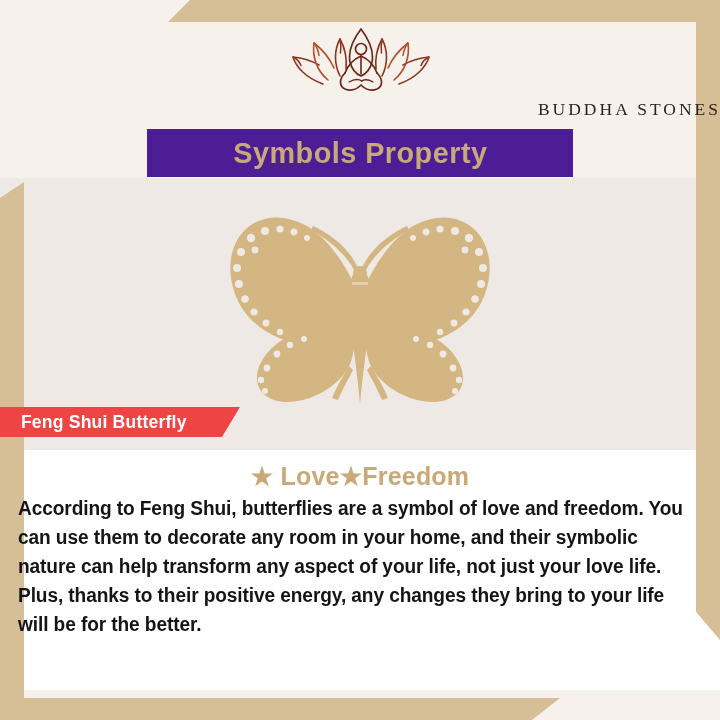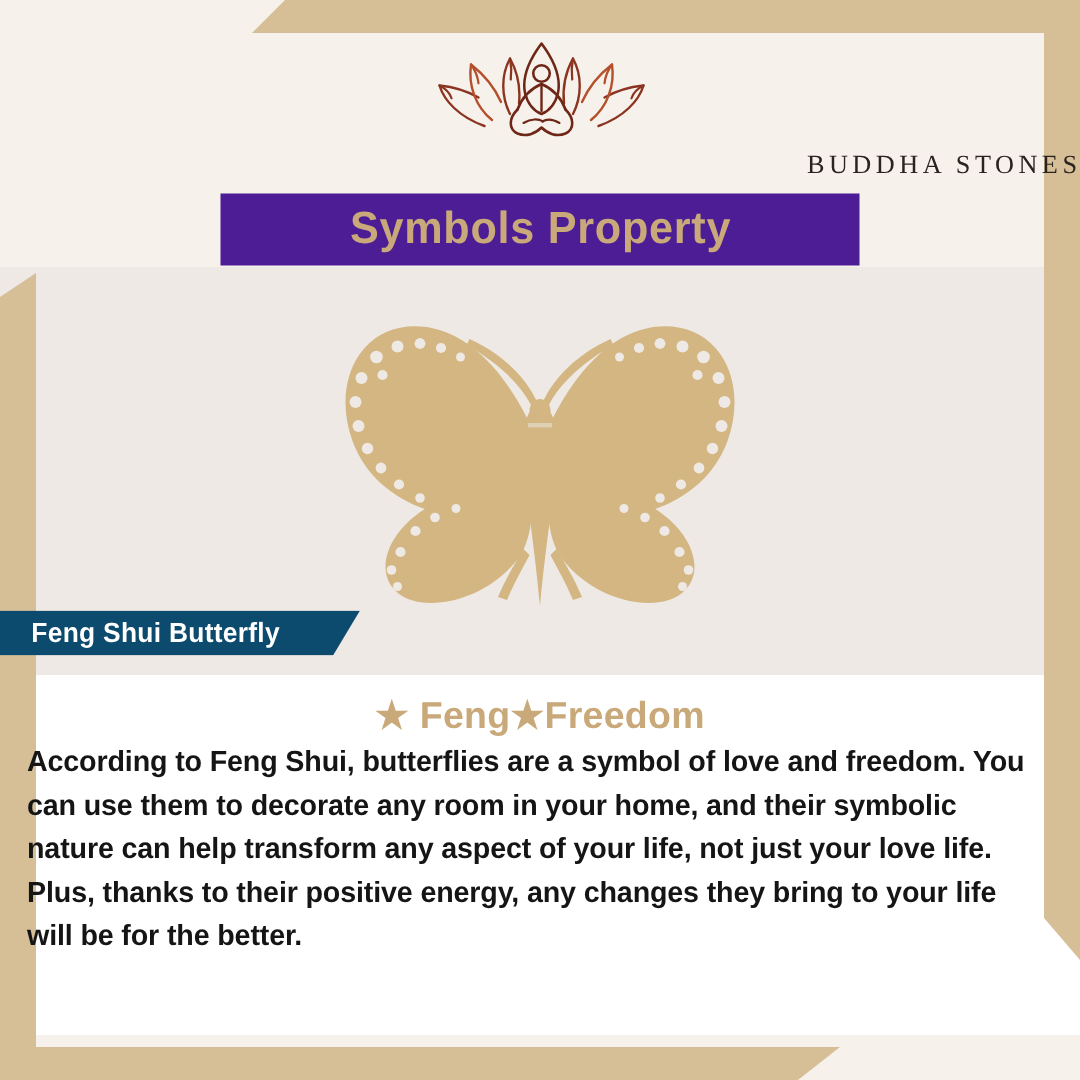--- a/index.html
+++ b/index.html
@@ -128,21 +128,21 @@
     width: 330px;
     height: 196px;
   }
 
   
   .badge {
     position: absolute;
     left: 0; top: 407px;
     height: 30px;
     width: 240px;
-    background: #0c4a6e;
+    background: #ef4444;
     clip-path: polygon(0 0, 240px 0, 222px 30px, 0 30px);
     display: flex;
     align-items: center;
   }
   .badge-text {
     padding-left: 22px;
     font-family: "Liberation Sans Narrow", "Liberation Sans", sans-serif;
     font-size: 18.5px;
     font-weight: bold;
     color: #FFFFFF;
@@ -320,17 +320,17 @@
         <path d="M163 60 C156 44 140 28 118 18 L116 22 C136 33 152 48 159 62 Z"></path>
         <path d="M167 60 C174 44 190 28 212 18 L214 22 C194 33 178 48 171 62 Z"></path>
       </g>
     </svg>
   </div>
 
   <div class="badge">
     <span class="badge-text">Feng Shui Butterfly</span>
   </div>
 
-  <div class="headline">★ Feng★Freedom</div>
+  <div class="headline">★ Love★Freedom</div>
 
   <div class="body-copy">According to Feng Shui, butterflies are a symbol of love and freedom. You can use them to decorate any room in your home, and their symbolic nature can help transform any aspect of your life, not just your love life. Plus, thanks to their positive energy, any changes they bring to your life will be for the better.</div>
 
 </div>
 
 </body></html>

